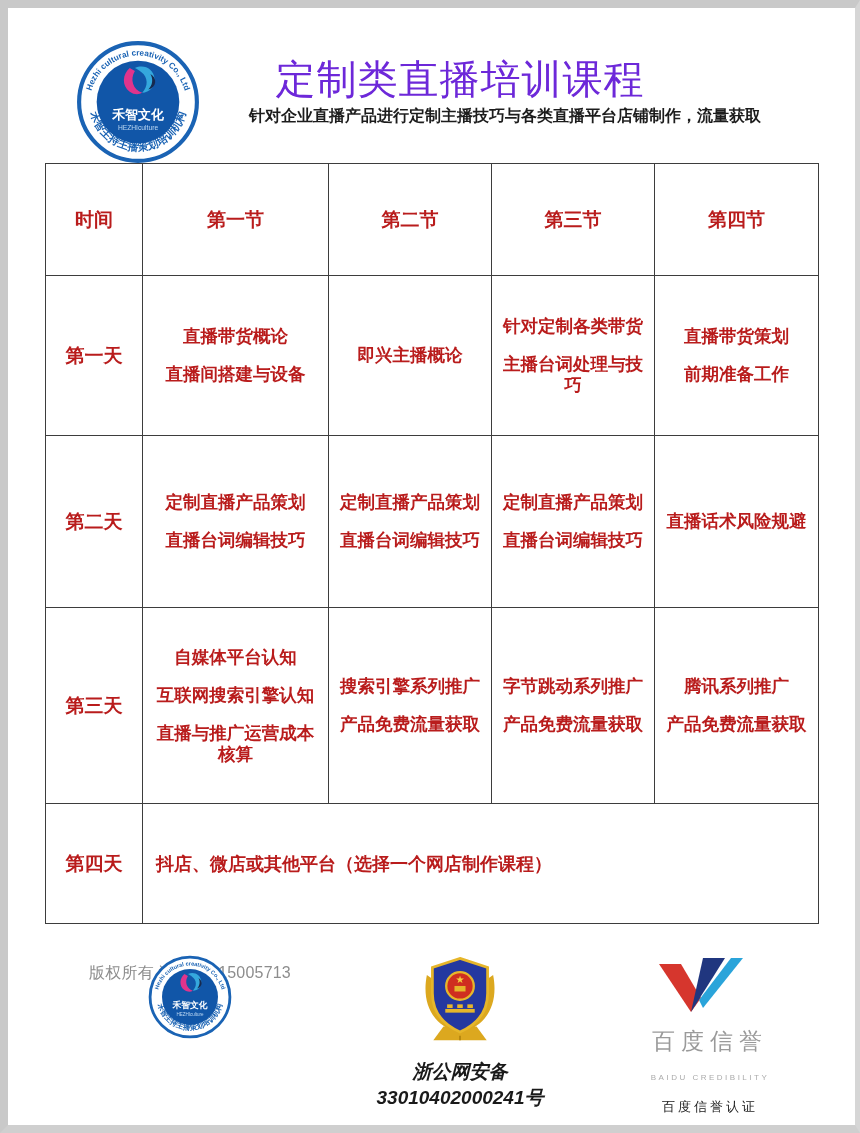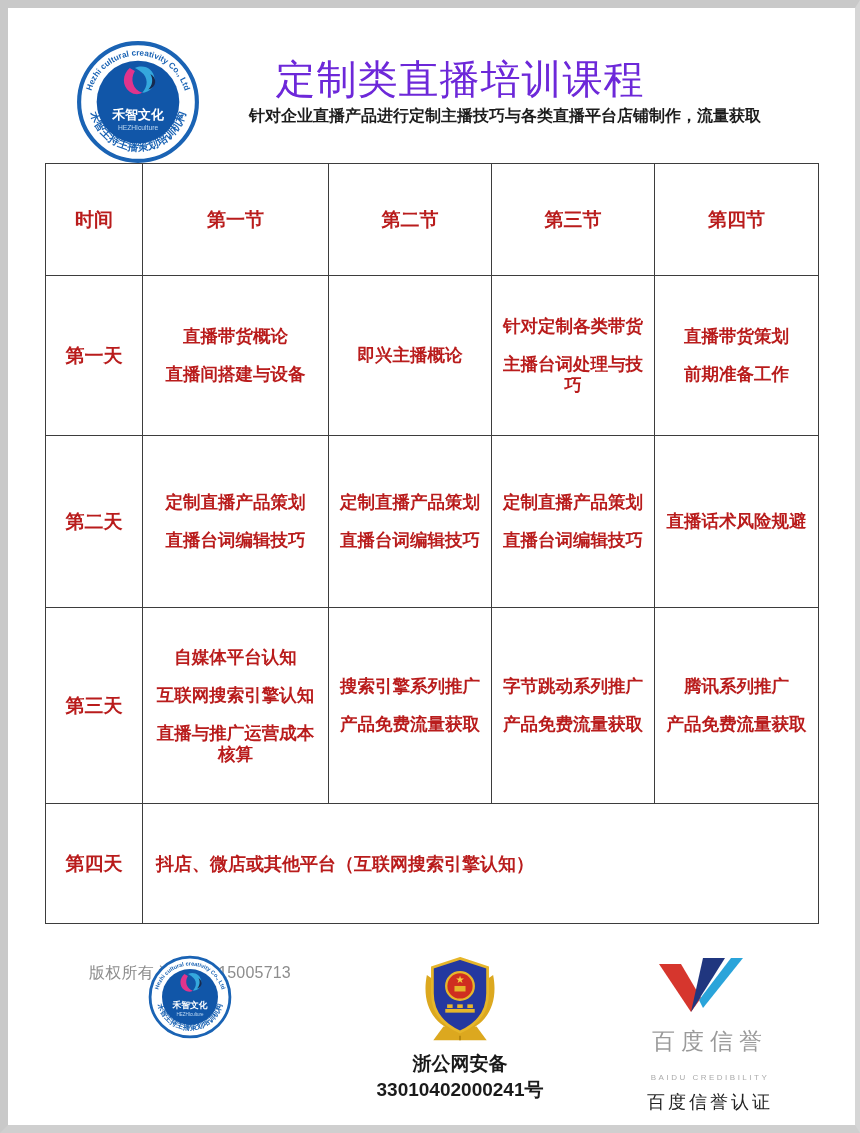--- a/index.html
+++ b/index.html
@@ -42,24 +42,24 @@
   table.schedule tr:nth-child(5) { height: 120px; }
   th.hdr, td.day { font-size: 19px; font-weight: bold; }
   td.course { font-size: 17.5px; font-weight: bold; }
   td.course .ln { margin: 17px 8px; line-height: 1.2; }
   td.merged { text-align: left !important; padding-left: 13px; font-size: 18px; font-weight: bold; }
   
   .footer-left  { position: absolute; left: 80px;  top: 955px; width: 220px; text-align: center; }
   .footer-center{ position: absolute; left: 340px; top: 951px; width: 240px; text-align: center; }
   .footer-right { position: absolute; left: 600px; top: 954px; width: 220px; text-align: center; }
   .copyright { margin-top: 8px; font-size: 16px; color: #8d8d8d; letter-spacing: 0.2px; }
-  .police-text { margin-top: 4px; font-size: 19px; font-weight: bold; color: #1a1a1a; }
+  .police-text { margin-top: 12px; font-size: 19px; font-weight: bold; color: #1a1a1a; font-style: italic; }
   .baidu-cn  { margin-top: 6px; font-size: 23px; color: #9a9a9a; letter-spacing: 6px; }
   .baidu-en  { margin-top: 16px; font-size: 8px;  color: #ababab; letter-spacing: 2.5px; }
-  .baidu-cert{ margin-top: 8px; font-size: 18px; color: #222;    letter-spacing: 3px; }
+  .baidu-cert{ margin-top: 16px; font-size: 13px; color: #222;    letter-spacing: 3px; }
   svg { display: inline-block; }
 </style>
 </head>
 <body>
 
 <div class="frame"></div>
 
 <div>
   <svg class="logo-header" viewBox="0 0 120 120">
     <circle cx="60" cy="60" r="57" fill="#ffffff" stroke="#1a63b4" stroke-width="4"></circle>
@@ -156,21 +156,21 @@
       <div class="ln">产品免费流量获取</div>
     </td>
     <td class="course">
       <div class="ln">腾讯系列推广</div>
       <div class="ln">产品免费流量获取</div>
     </td>
   </tr>
 
   <tr>
     <td class="day">第四天</td>
-    <td class="course merged" colspan="4">抖店、微店或其他平台（互联网搜索引擎认知）</td>
+    <td class="course merged" colspan="4">抖店、微店或其他平台（选择一个网店制作课程）</td>
   </tr>
 </tbody>
   </table>
 
 <div class="footer-left">
   <svg class="logo-footer" viewBox="0 0 120 120">
     <circle cx="60" cy="60" r="57" fill="#ffffff" stroke="#1a63b4" stroke-width="4"></circle>
     <defs>
       <path id="arcTopF" d="M 13 62 A 47 47 0 0 1 107 62"></path>
       <path id="arcBotF" d="M 13 60 A 47 47 0 0 0 107 60"></path>

